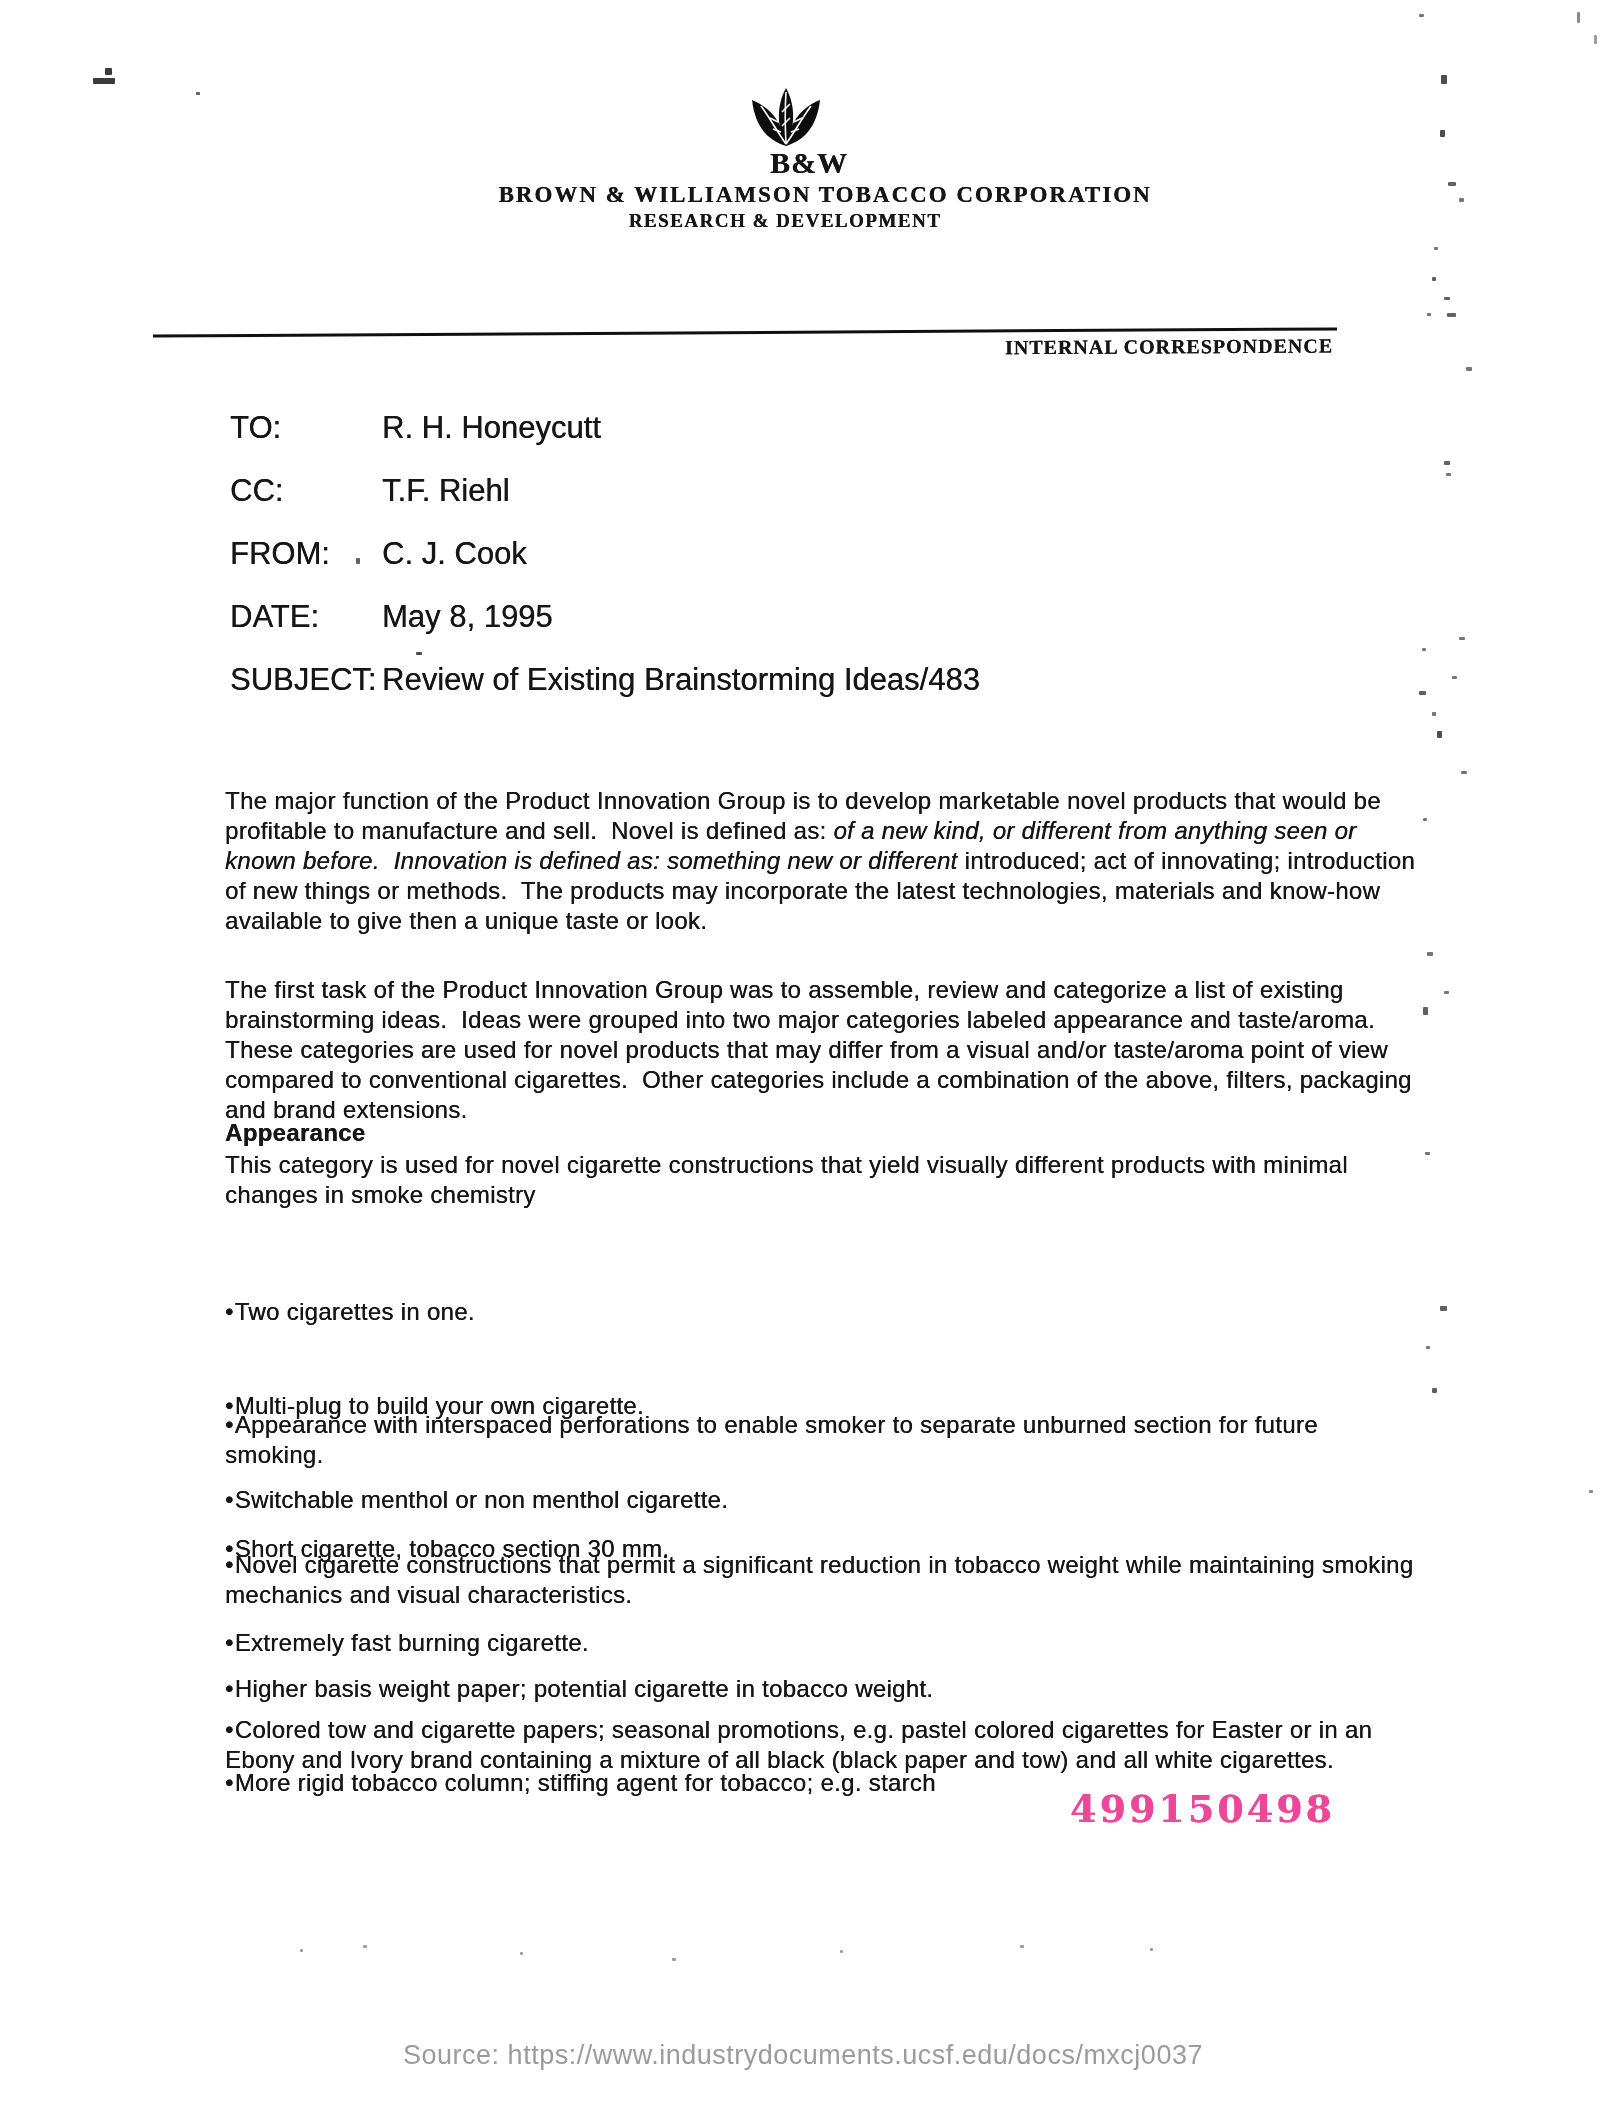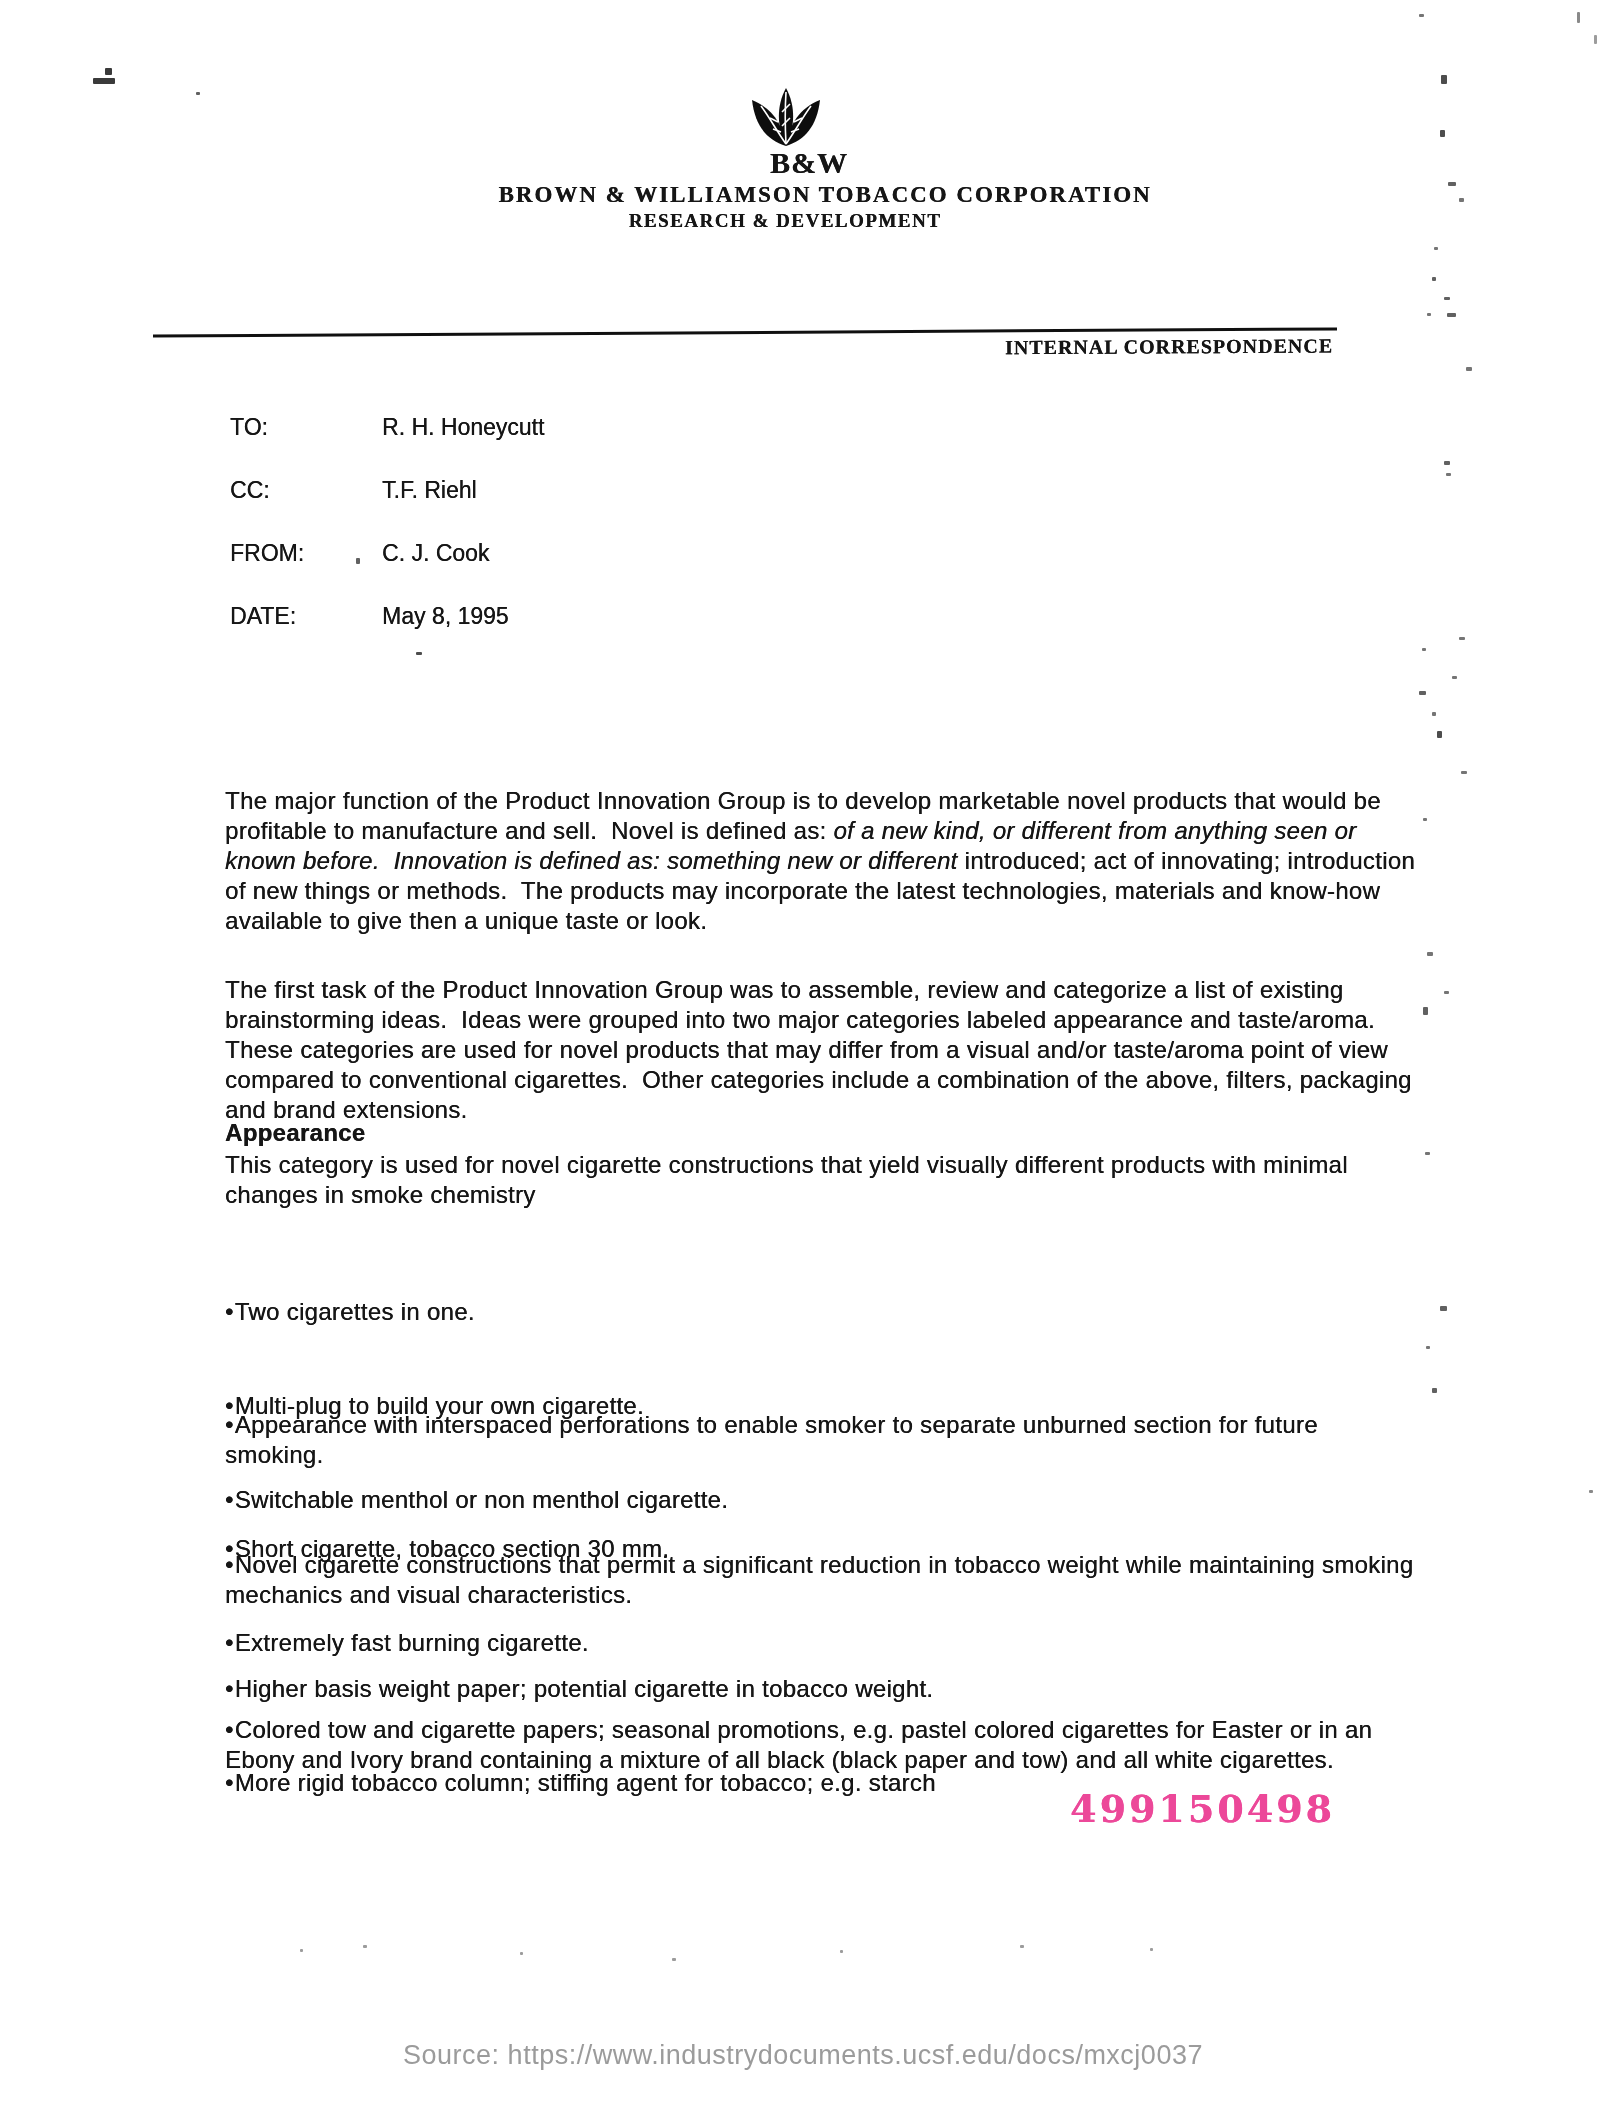--- a/index.html
+++ b/index.html
@@ -32,21 +32,21 @@
     position:absolute;left:153px;top:331px;width:1184px;height:3px;background:#101010;
     transform:rotate(-0.35deg);
   }
   .doc-type{
     position:absolute;left:0;top:338px;width:1333px;text-align:right;
     font-family:"Liberation Serif", serif;font-weight:bold;font-size:20px;letter-spacing:1px;
     transform:rotate(-0.3deg);
   }
 
   
-  .meta{position:absolute;left:230px;top:412px;width:1100px;font-size:23px;line-height:31px;}
+  .meta{position:absolute;left:230px;top:412px;width:1100px;font-size:31px;line-height:31px;}
   .meta-row{display:flex;margin-bottom:32px;}
   .meta-label{width:152px;flex:0 0 152px;}
   .meta-value{flex:1;}
 
   
   .block{
     position:absolute;left:225px;width:1190px;
     font-size:24px;line-height:30px;letter-spacing:0.3px;
     white-space:pre-wrap;
   }
@@ -115,20 +115,24 @@
       <span class="meta-label">CC:</span>
       <span class="meta-value">T.F. Riehl</span>
     </div>
     <div class="meta-row">
       <span class="meta-label">FROM:</span>
       <span class="meta-value">C. J. Cook</span>
     </div>
     <div class="meta-row">
       <span class="meta-label">DATE:</span>
       <span class="meta-value">May 8, 1995</span>
+    </div>
+    <div class="meta-row">
+      <span class="meta-label">SUBJECT:</span>
+      <span class="meta-value">Review of Existing Brainstorming Ideas/483</span>
     </div>
   </div>
 
   <div class="block b-para1 scan-ink"><span>The major function of the Product Innovation Group is to develop marketable novel products that would be profitable to manufacture and sell.  Novel is defined as: </span><span class="it">of a new kind, or different from anything seen or known before.  Innovation is defined as: something new or different </span><span>introduced; act of innovating; introduction of new things or methods.  The products may incorporate the latest technologies, materials and know-how available to give then a unique taste or look.</span></div>
 
   <div class="block b-para2 scan-ink">The first task of the Product Innovation Group was to assemble, review and categorize a list of existing brainstorming ideas.  Ideas were grouped into two major categories labeled appearance and taste/aroma.  These categories are used for novel products that may differ from a visual and/or taste/aroma point of view compared to conventional cigarettes.  Other categories include a combination of the above, filters, packaging and brand extensions.</div>
 
   <div class="block b-intro scan-ink">This category is used for novel cigarette constructions that yield visually different products with minimal changes in smoke chemistry</div>
   <div class="block b-heading scan-ink">Appearance</div>
 

